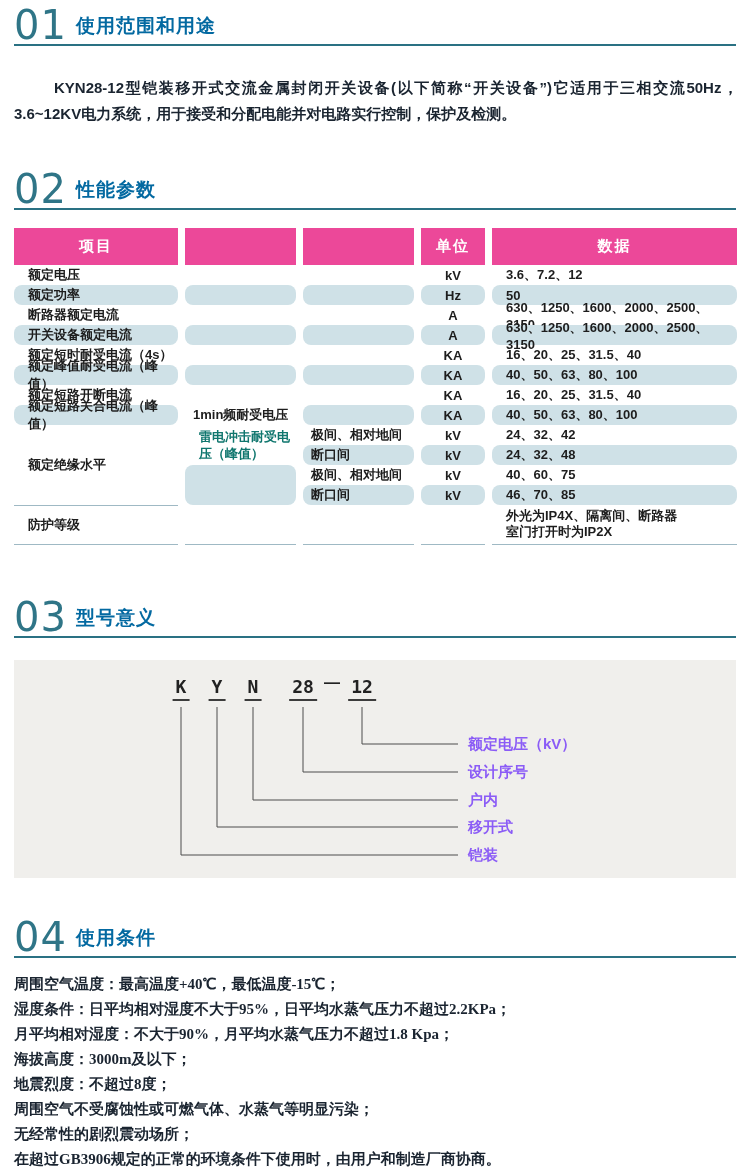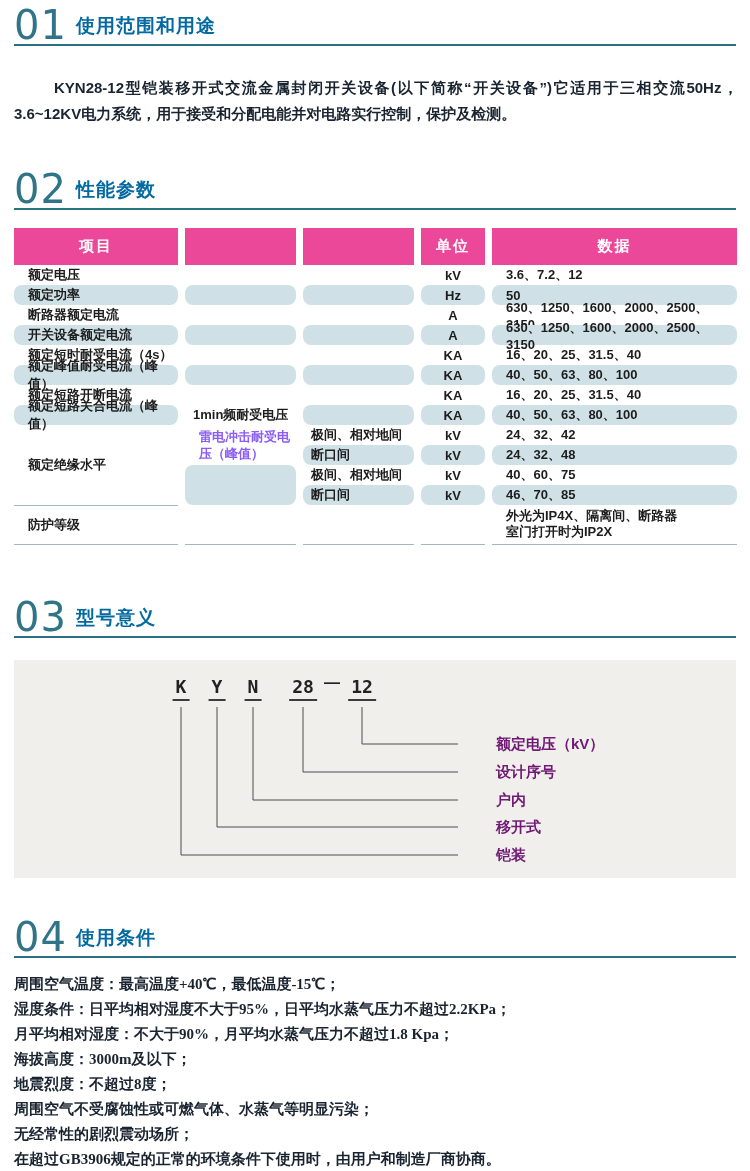--- a/index.html
+++ b/index.html
@@ -27,37 +27,37 @@
              font-size:15px;letter-spacing:2px;}
   .row20 .cell{height:20px;}
   .blue{background:#cfe1e7;border-radius:8px;}
   .c-item{padding-left:14px;}
   .c-sub{padding-left:8px;}
   .c-unit{justify-content:center;}
   .c-data{padding-left:14px;}
   .ins-c1{height:80px;}
   .ins-stack > div{height:20px;}
   .ins-lightning{height:40px;display:flex;align-items:center;padding-left:14px;
-                 font-size:13px;font-weight:bold;color:#8b5cf6;line-height:17px;}
+                 font-size:13px;font-weight:bold;color:#0f766e;line-height:17px;}
   .ins-blue-fill{height:40px;}
   .prot-row .cell{height:38px;}
   .prot-c1{border-top:1px solid #9fb9c4;}
   .prot-data{flex-direction:column;align-items:flex-start;justify-content:center;line-height:16px;}
   .bline{border-top:1px solid #9fb9c4;height:1px;}
 
   
   .model-box{position:absolute;left:14px;top:660px;width:722px;height:218px;background:#f0efec;}
   .model-letter{position:absolute;top:16px;transform:translateX(-50%);font-size:18px;
                 font-weight:bold;color:#222;border-bottom:2px solid #3c3c3c;
                 padding:0 3px 2px 3px;font-family:"DejaVu Sans Mono","Liberation Mono",monospace;}
   .model-dash{position:absolute;top:14px;transform:translateX(-50%);font-size:16px;
               font-weight:bold;color:#222;}
   .model-svg{position:absolute;left:0;top:0;}
   .model-label{position:absolute;left:454px;height:20px;line-height:20px;font-size:15px;
-               font-weight:bold;color:#701a75;margin-left:28px;}
+               font-weight:bold;color:#8b5cf6;}
 
   
   .conds{position:absolute;left:14px;top:972px;width:724px;}
   .cond{height:25px;line-height:25px;font-size:15px;font-weight:bold;color:#1a2430;font-family:Liberation Serif, serif;}
 </style>
 </head>
 <body>
 
 <div class="page">
 

